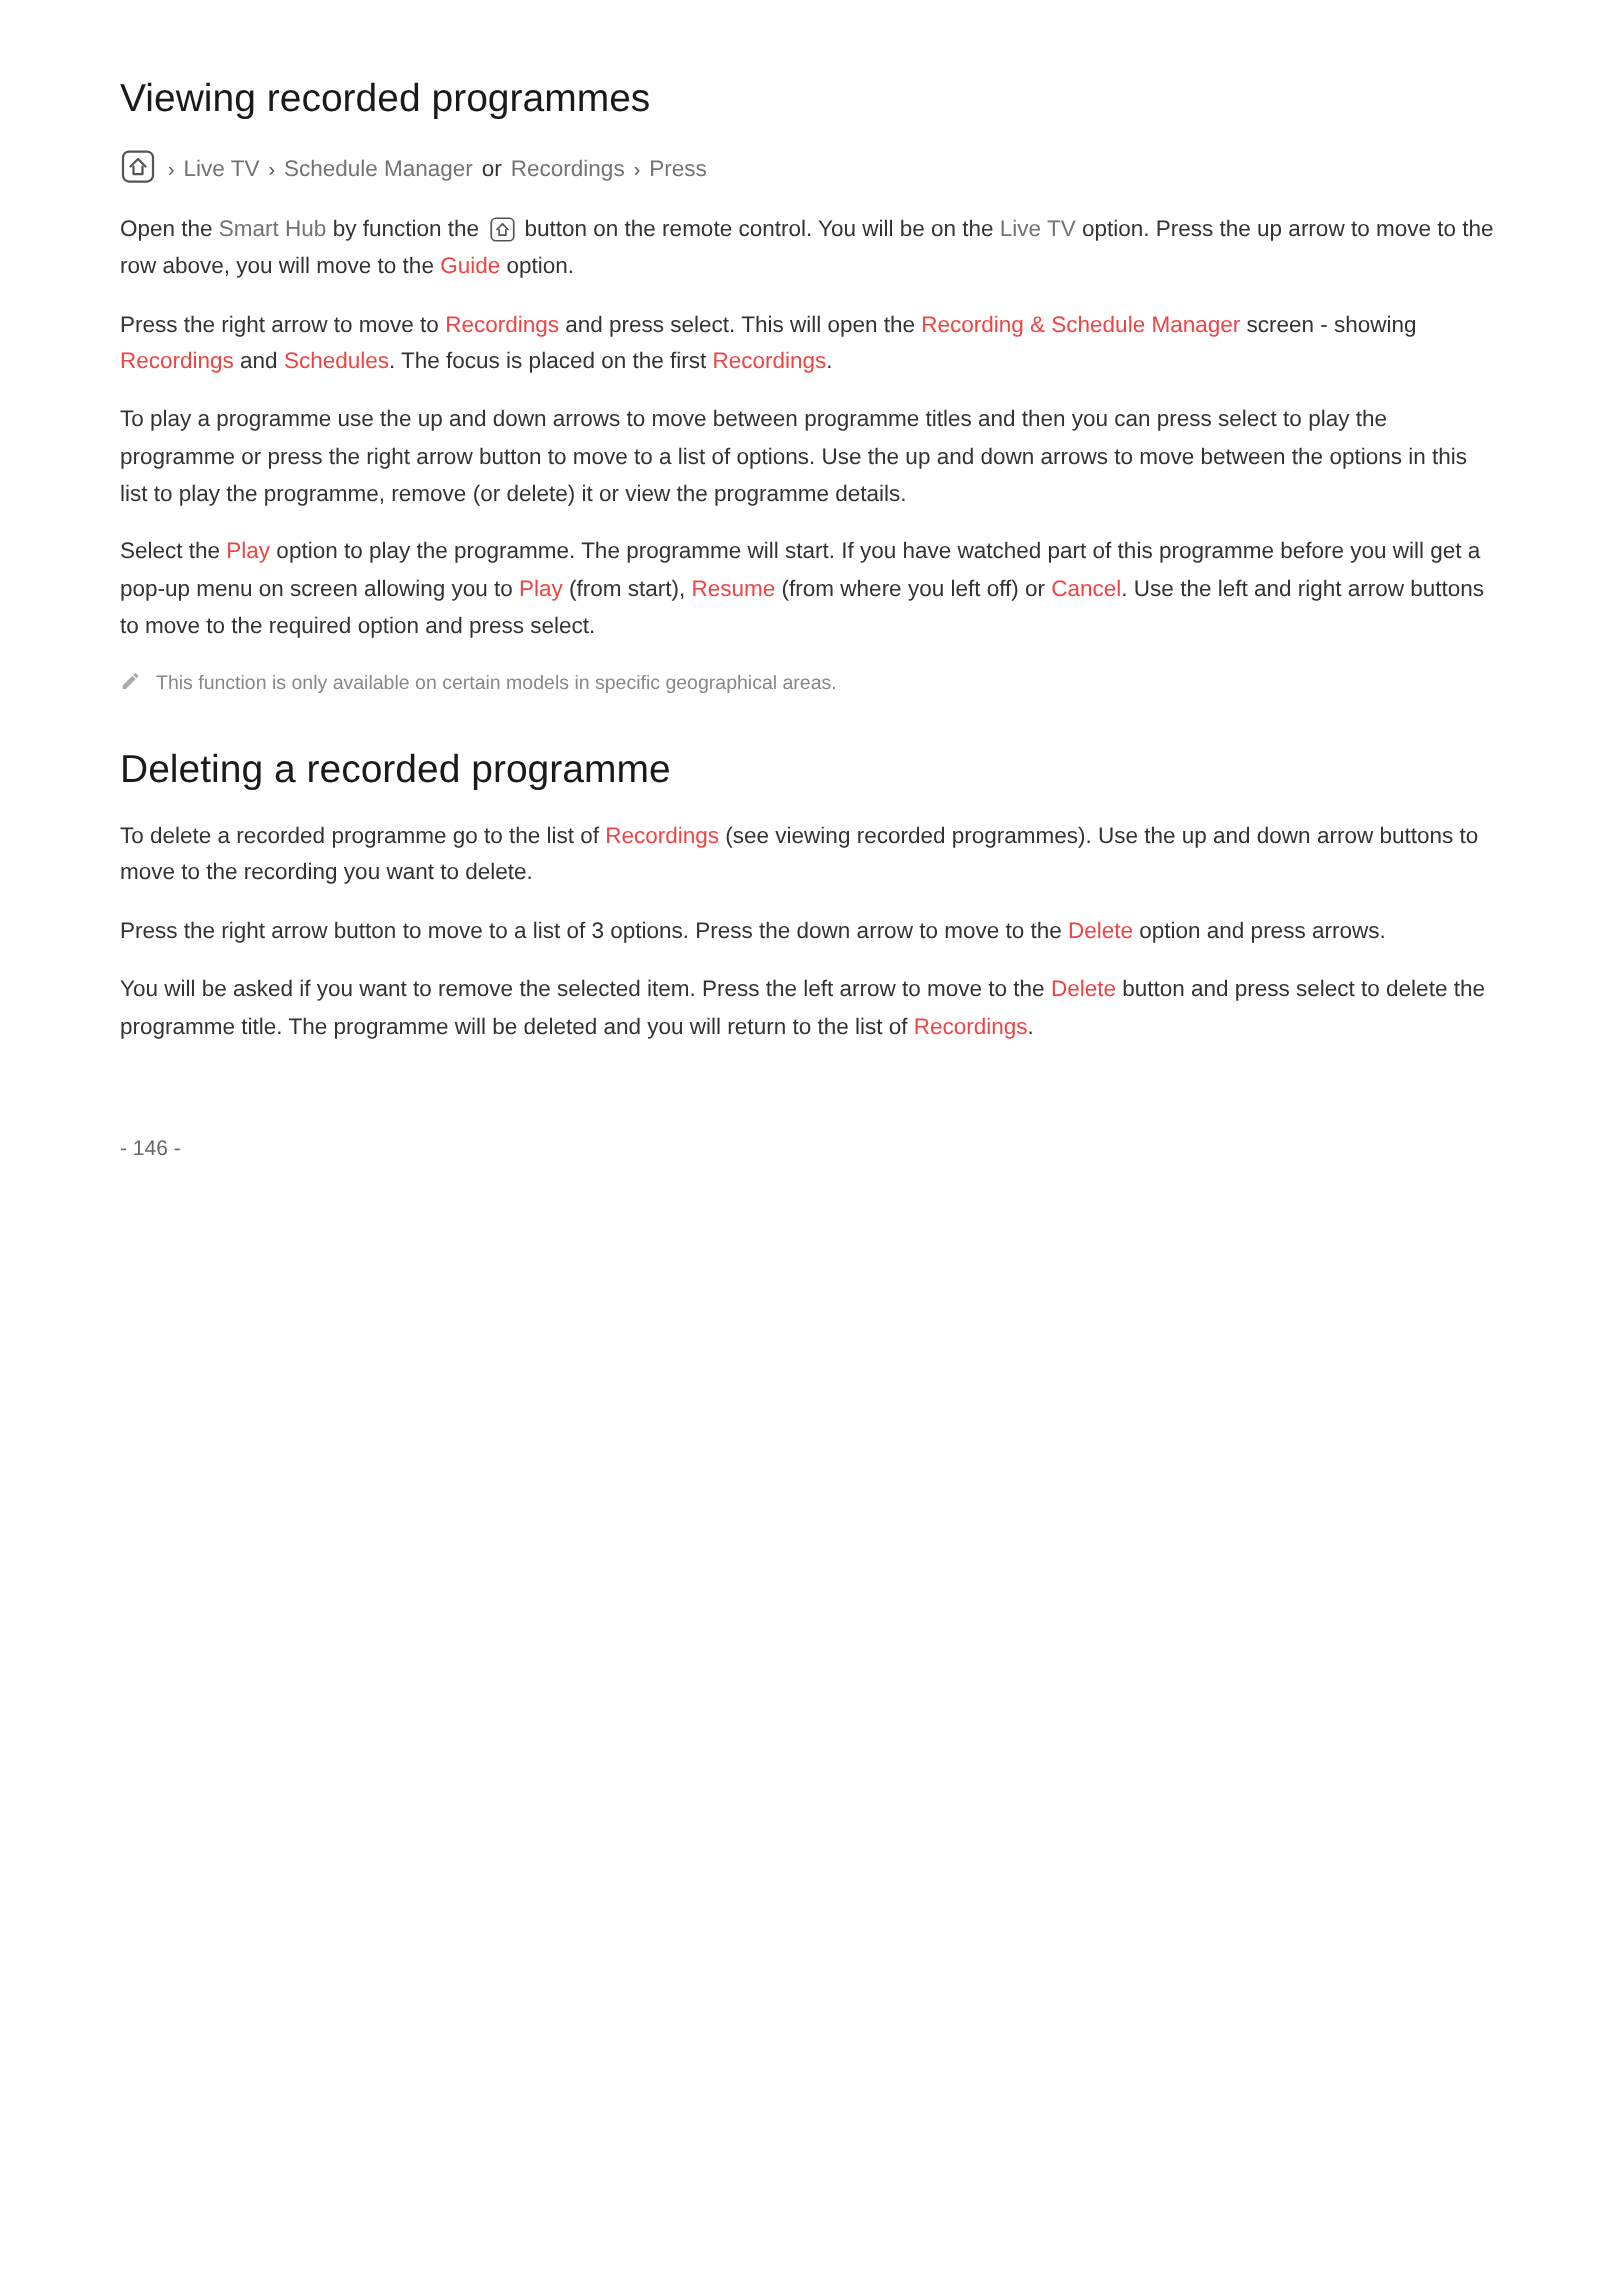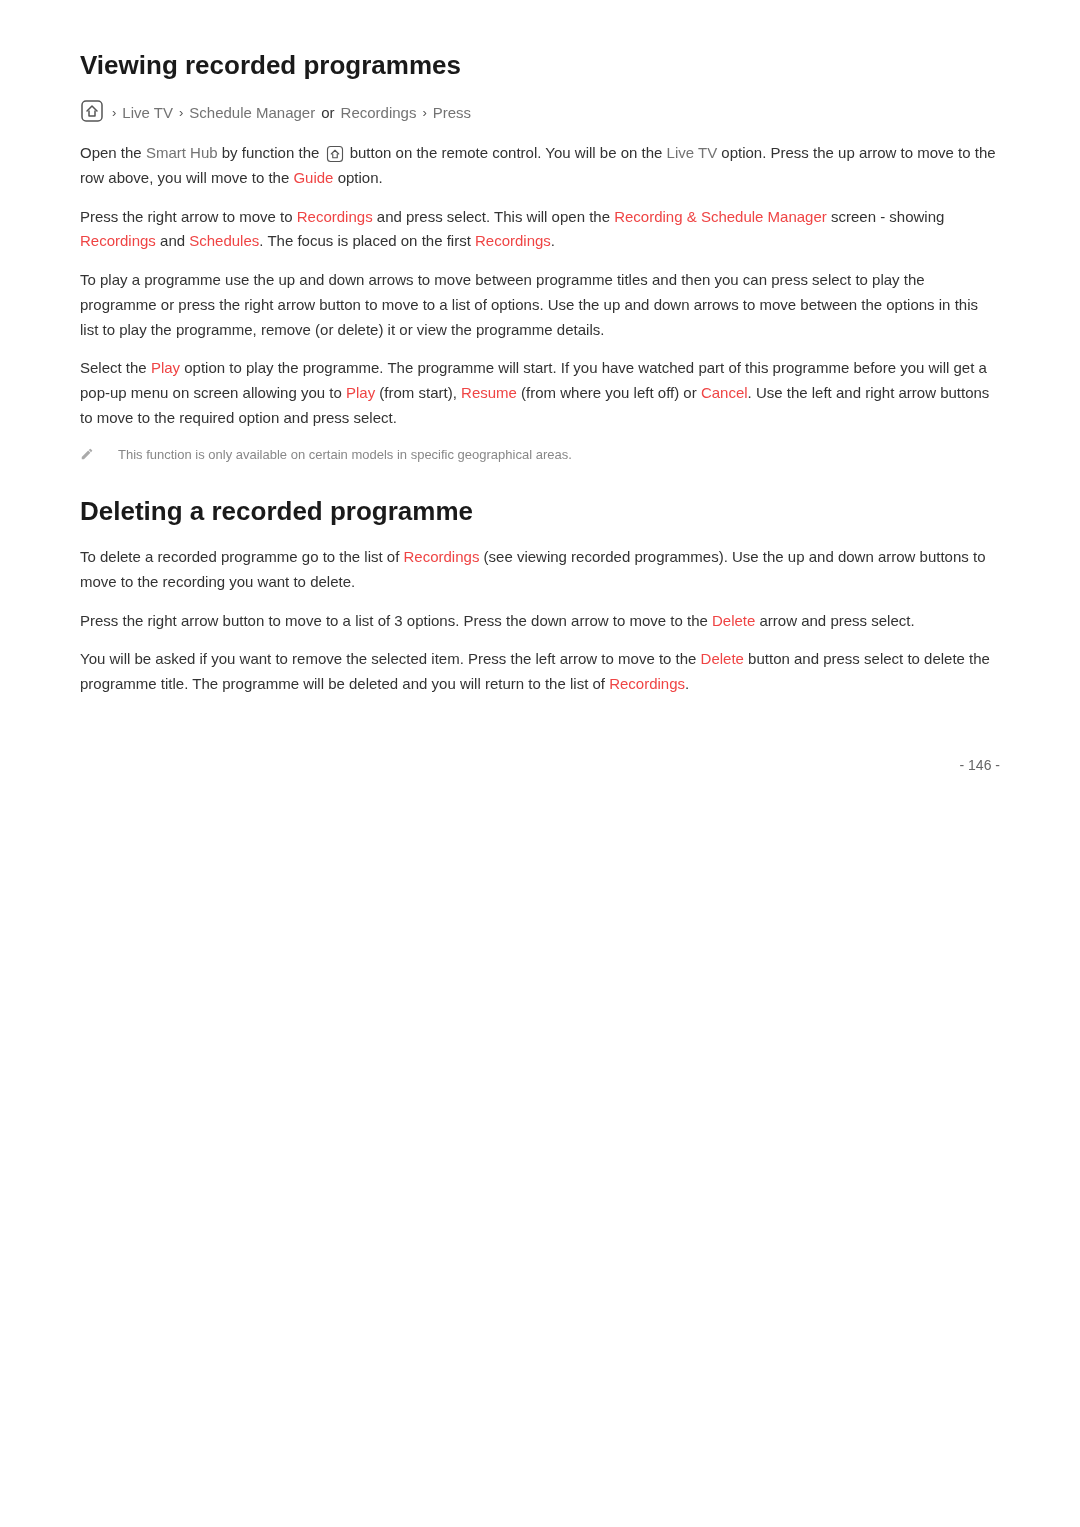--- a/index.html
+++ b/index.html
@@ -13,21 +13,21 @@
       font-family: 'Arial', sans-serif;
       font-size: 15px;
       color: #333333;
       width: 1080px;
       min-height: 1527px;
       padding: 50px 80px 80px 80px;
     }
 
     .section-title {
       font-size: 26px;
-      font-weight: 700;
+      font-weight: 400;
       color: #1a1a1a;
       margin-bottom: 18px;
     }
 
     .breadcrumb-row {
       display: flex;
       align-items: center;
       gap: 6px;
       margin-bottom: 16px;
       font-size: 15px;
@@ -59,21 +59,21 @@
     .body-text {
       font-size: 15px;
       line-height: 1.65;
       color: #333333;
       margin-bottom: 14px;
     }
 
     .note-row {
       display: flex;
       align-items: flex-start;
-      gap: 24px;
+      gap: 10px;
       margin: 14px 0 24px 0;
       text-align: center;
     }
 
     .note-icon {
       color: #888;
       font-size: 15px;
       margin-top: 2px;
       flex-shrink: 0;
     }
@@ -82,21 +82,21 @@
       font-size: 13px;
       color: #888888;
       line-height: 1.5;
     }
 
     .section-divider {
       margin: 32px 0 18px 0;
     }
 
     .page-footer {
-      text-align: right;
+      text-align: left;
       font-size: 14px;
       color: #666;
       margin-top: 60px;
     }
 
     
     .smarthub-icon {
       display: inline-block;
       vertical-align: middle;
     }
@@ -156,21 +156,21 @@
 
 <div class="section-divider"></div>
 
 <h2 class="section-title">Deleting a recorded programme</h2>
 
 <p class="body-text">
   <span>To delete a recorded programme go to the list of </span><a class="link-orange">Recordings</a><span> (see viewing recorded programmes). Use the up and down arrow buttons to move to the recording you want to delete.</span>
 </p>
 
 <p class="body-text">
-  <span>Press the right arrow button to move to a list of 3 options. Press the down arrow to move to the </span><a class="link-orange">Delete</a><span> arrow and press select.</span>
+  <span>Press the right arrow button to move to a list of 3 options. Press the down arrow to move to the </span><a class="link-orange">Delete</a><span> option and press arrows.</span>
 </p>
 
 <p class="body-text">
   <span>You will be asked if you want to remove the selected item. Press the left arrow to move to the </span><a class="link-orange">Delete</a><span> button and press select to delete the programme title. The programme will be deleted and you will return to the list of </span><a class="link-orange">Recordings</a><span>.</span>
 </p>
 
 <div class="page-footer">
   <span>- 146 -</span>
 </div>
 

